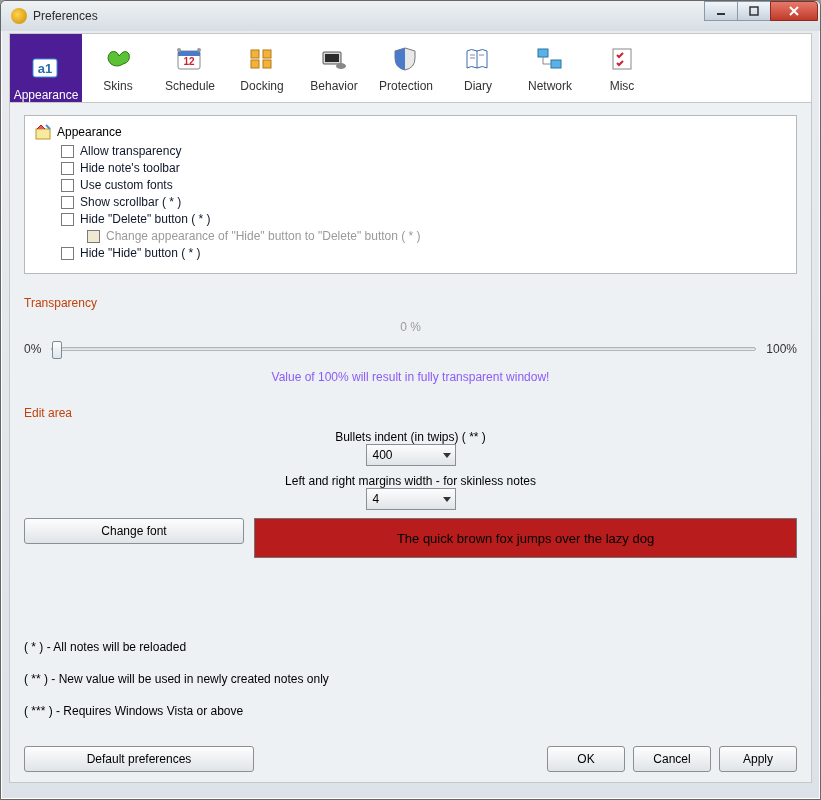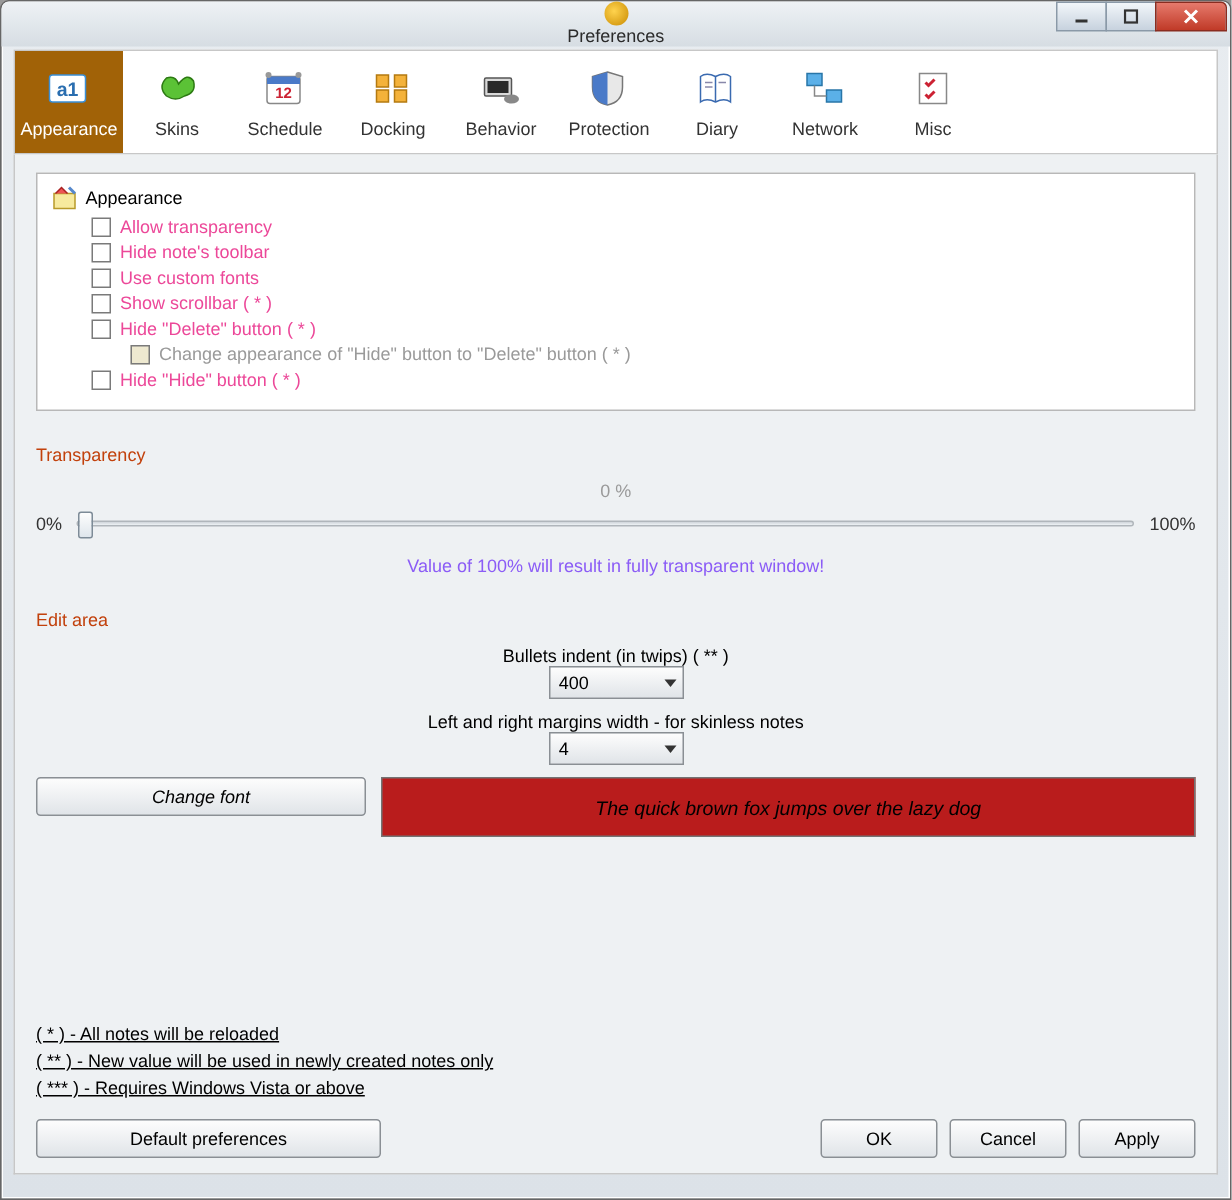--- a/index.html
+++ b/index.html
@@ -1,65 +1,65 @@
 <!DOCTYPE html>
 <html><head>
 <meta charset="utf-8">
 <style>
 * { box-sizing: border-box; margin: 0; padding: 0; font-family: "Segoe UI", Tahoma, sans-serif; }
 body { background: #999; width: 821px; height: 800px; overflow: hidden; }
 
 .window { width: 821px; height: 800px; background: linear-gradient(#e8ecf0,#dce2e8); border: 1px solid #666; border-radius: 6px 6px 0 0; box-shadow: inset 0 0 0 1px #fff; }
 
-.titlebar { height: 30px; display: flex; align-items: center; padding: 0 4px; background: linear-gradient(#eef2f5,#d6dde3); border-radius: 5px 5px 0 0; position: relative; flex-direction: column; }
+.titlebar { height: 30px; display: flex; align-items: center; padding: 0 4px; background: linear-gradient(#eef2f5,#d6dde3); border-radius: 5px 5px 0 0; position: relative; }
 .titlebar .app-icon { width: 16px; height: 16px; margin: 0 6px; background: radial-gradient(circle at 40% 40%, #ffd34e, #c98a00); border-radius: 50%; }
 .titlebar .title { font-size: 12px; color: #2b2b2b; }
 .win-controls { position: absolute; right: 2px; top: 0; display: flex; }
 .win-btn { width: 34px; height: 20px; border: 1px solid #8a99a8; background: linear-gradient(#f2f6fa,#c7d2de); display: flex; align-items: center; justify-content: center; margin-left: -1px; }
 .win-btn.close { width: 48px; background: linear-gradient(#e67a6c,#c03a28); border-color: #8a2c20; border-top-right-radius: 4px; }
 .win-btn svg { display: block; }
 
 .inner { margin: 2px 8px 8px 8px; }
 
 .tabstrip { background: #fff; display: flex; border: 1px solid #c7c7c7; }
 .tab { width: 72px; height: 68px; display: flex; flex-direction: column; align-items: center; justify-content: center; gap: 4px; font-size: 12px; color: #333; cursor: pointer; }
-.tab.active { background: #a16207; color: #fff; }
+.tab.active { background: #4c1d95; color: #fff; justify-content: flex-end; }
 .tab-icon { width: 32px; height: 32px; display: flex; align-items: center; justify-content: center; }
 
 .content { background: #eef1f3; border: 1px solid #c7c7c7; border-top: none; padding: 12px 14px 10px 14px; height: 680px; display: flex; flex-direction: column; }
 
 .panel { background: #fff; border: 1px solid #b8b8b8; padding: 8px 10px 10px 10px; }
 .tree-root { display: flex; align-items: center; gap: 6px; font-size: 12px; margin-bottom: 4px; }
 .tree-root-icon { width: 16px; height: 16px; }
 .tree-item { display: flex; align-items: center; gap: 6px; font-size: 12px; margin: 3px 0 3px 26px; }
 .tree-item.nested { margin-left: 52px; }
 .chk { width: 13px; height: 13px; border: 1px solid #7a7a7a; background: #fff; display: inline-block; flex-shrink: 0; }
 .chk.disabled { background: #eee9d0; }
-.tree-item span { color: #ec4899; }
+.tree-item span { color: #0f172a; }
 .tree-item.disabled span { color: #9a9a9a; }
 
 .group { margin-top: 22px; }
 .group-title { font-size: 12px; color: #c2410c; margin-bottom: 10px; }
 .slider-row { display: flex; align-items: center; gap: 10px; font-size: 12px; color: #333; }
 .slider-track { flex: 1; height: 4px; background: linear-gradient(#cfd5da,#eef2f5); border: 1px solid #b0b6bb; border-radius: 2px; position: relative; }
 .slider-thumb { position: absolute; left: 0; top: -7px; width: 10px; height: 18px; background: linear-gradient(#fdfdfd,#dfe6ec); border: 1px solid #7d8b97; border-radius: 2px; }
 .slider-caption-top { text-align: center; font-size: 12px; color: #9a9a9a; margin-bottom: 8px; }
 .slider-caption-bottom { text-align: center; font-size: 12px; color: #8b5cf6; margin-top: 14px; }
 
 .form-row { display: flex; align-items: center; justify-content: space-between; font-size: 12px; margin: 8px 0; flex-direction: column; }
 .select { width: 90px; height: 22px; border: 1px solid #8a8f94; background: linear-gradient(#fdfdfd,#e0e4e8); display: flex; align-items: center; justify-content: space-between; padding: 0 4px 0 6px; font-size: 12px; }
 .select .chev { width: 0; height: 0; border-left: 4px solid transparent; border-right: 4px solid transparent; border-top: 5px solid #333; }
 
-.font-row { display: flex; gap: 10px; margin-top: 6px; font-style: italic; }
+.font-row { display: flex; gap: 10px; margin-top: 6px; }
 .btn { height: 26px; border: 1px solid #8a8f94; background: linear-gradient(#fdfdfd,#e0e4e8); font-size: 12px; display: flex; align-items: center; justify-content: center; border-radius: 3px; }
 .btn.changefont { width: 220px; }
 .sample { flex: 1; height: 40px; border: 1px solid #737373; background: #b91c1c; display: flex; align-items: center; justify-content: center; font-size: 13px; }
 
 .footnotes { font-size: 12px; margin-top: auto; }
-.footnotes div { margin: 4px 0; text-decoration: underline; }
+.footnotes div { margin: 18px 0; }
 
 .footer { display: flex; align-items: center; margin-top: 10px; gap: 8px; }
 .footer .spacer { flex: 1; }
 .btn.default-prefs { width: 230px; }
 .btn.std { width: 78px; }
 
 </style>
 </head>
 <body>
 

